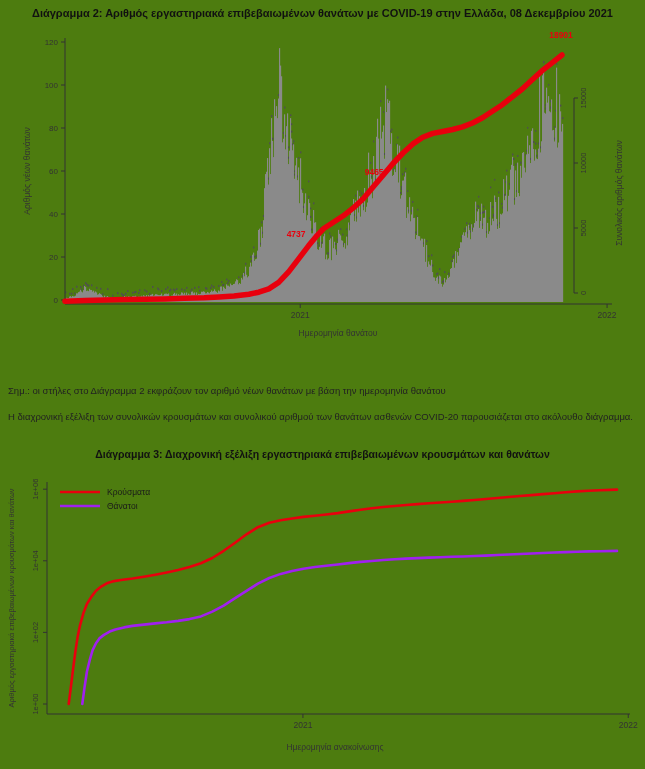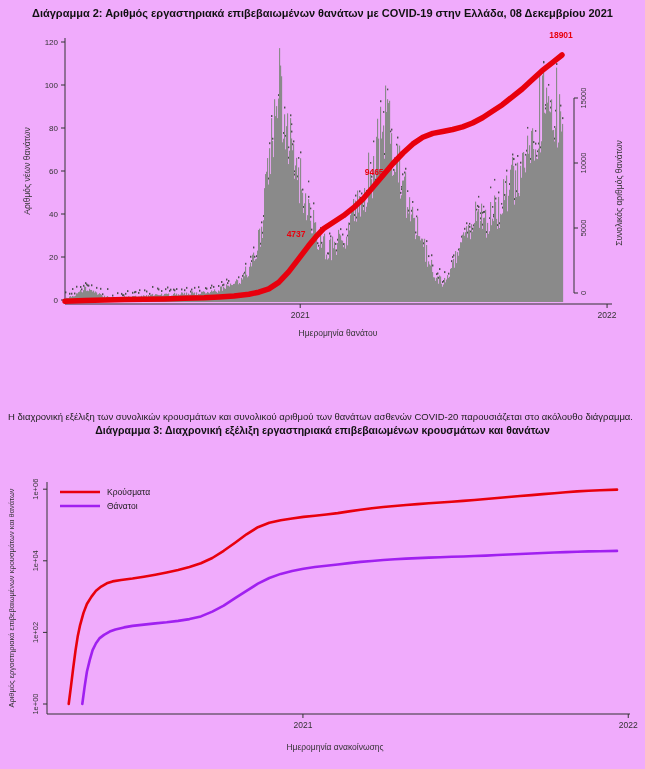--- a/index.html
+++ b/index.html
@@ -1,25 +1,25 @@
 <!DOCTYPE html>
 <html><head>
 <meta charset="utf-8">
 <style>
   html,body{margin:0;padding:0;background:#fff;}
   .page{
-    position:relative;width:645px;height:769px;background:#f0abfc;
+    position:relative;width:645px;height:769px;background:#4d7c0f;
     font-family:"Liberation Sans","DejaVu Sans",sans-serif;color:#1a1a1a;overflow:hidden;
   }
   .chart-title{
     position:absolute;left:0;width:100%;text-align:center;
     font-size:11px;font-weight:bold;color:#111;
   }
   #title1{top:7px;}
-  #title2{top:424px;font-size:10.5px;}
+  #title2{top:448px;font-size:10.5px;}
   .chart-svg{position:absolute;left:0;display:block;}
   #chart2{top:28px;}
   #chart3{top:462px;}
   .note{
     position:absolute;left:8px;right:8px;font-size:9.5px;color:#222;line-height:17px;
   }
   #note1{top:372px;}
   #note2{top:398px;text-align:justify;}
 </style>
 </head>
@@ -816,20 +816,21 @@
         <line x1="574" y1="70" x2="578" y2="70"></line>
         <text x="586" y="70" text-anchor="middle" font-size="7.5px" fill="#333333" stroke="none" transform="rotate(-90 586 70)">15000</text>
         <text x="622" y="165" text-anchor="middle" font-size="8.5px" fill="#333333" stroke="none" transform="rotate(-90 622 165)">Συνολικός αριθμός θανάτων</text>
       </g>
       <polyline points="65.0,273.2 84.9,272.6 104.8,272.0 124.6,271.6 144.5,271.3 164.4,270.9 184.3,270.3 204.2,269.7 219.1,268.9 234.0,267.9 248.9,266.2 258.8,264.2 268.8,260.9 278.7,254.4 288.6,243.9 298.6,230.9 308.5,217.8 316.0,208.7 323.4,200.8 333.4,194.3 343.3,187.8 353.3,179.9 363.2,170.8 373.1,159.0 383.1,147.2 393.0,135.5 403.0,125.0 412.9,115.9 422.8,109.3 432.8,105.4 442.7,103.5 452.7,101.5 462.6,98.9 472.5,95.0 482.5,89.7 492.4,83.2 502.4,76.7 512.3,68.8 522.2,61.0 532.2,51.8 542.1,42.7 552.1,34.9 562.0,27.0" fill="none" stroke="#e8000d" stroke-width="5.5" stroke-linejoin="round" stroke-linecap="round"></polyline>
       <text x="296.105" y="209.096884" text-anchor="middle" font-size="8.5px" font-weight="bold" fill="#e8000d">4737</text>
       <text x="374.134" y="147.31137999999999" text-anchor="middle" font-size="8.5px" font-weight="bold" fill="#e8000d">9465</text>
       <text x="561" y="10" text-anchor="middle" font-size="8.5px" font-weight="bold" fill="#e8000d">18901</text>
     </svg>
 
+  <p class="note" id="note1">Σημ.: οι στήλες στο Διάγραμμα 2 εκφράζουν τον αριθμό νέων θανάτων με βάση την ημερομηνία θανάτου</p>
 
   <p class="note" id="note2">Η διαχρονική εξέλιξη των συνολικών κρουσμάτων και συνολικού αριθμού των θανάτων ασθενών COVID-20 παρουσιάζεται στο ακόλουθο διάγραμμα.</p>
 
   <div class="chart-title" id="title2">Διάγραμμα 3: Διαχρονική εξέλιξη εργαστηριακά επιβεβαιωμένων κρουσμάτων και θανάτων</div>
 
   <svg class="chart-svg" id="chart3" width="645" height="300" viewBox="0 0 645 300">
       <g stroke="#333333" stroke-width="1">
         <line x1="47" y1="20" x2="47" y2="252"></line>
         <line x1="43" y1="242" x2="47" y2="242"></line>
         <text x="38" y="242" text-anchor="middle" font-size="7.5px" fill="#333333" stroke="none" transform="rotate(-90 38 242)">1e+00</text>

